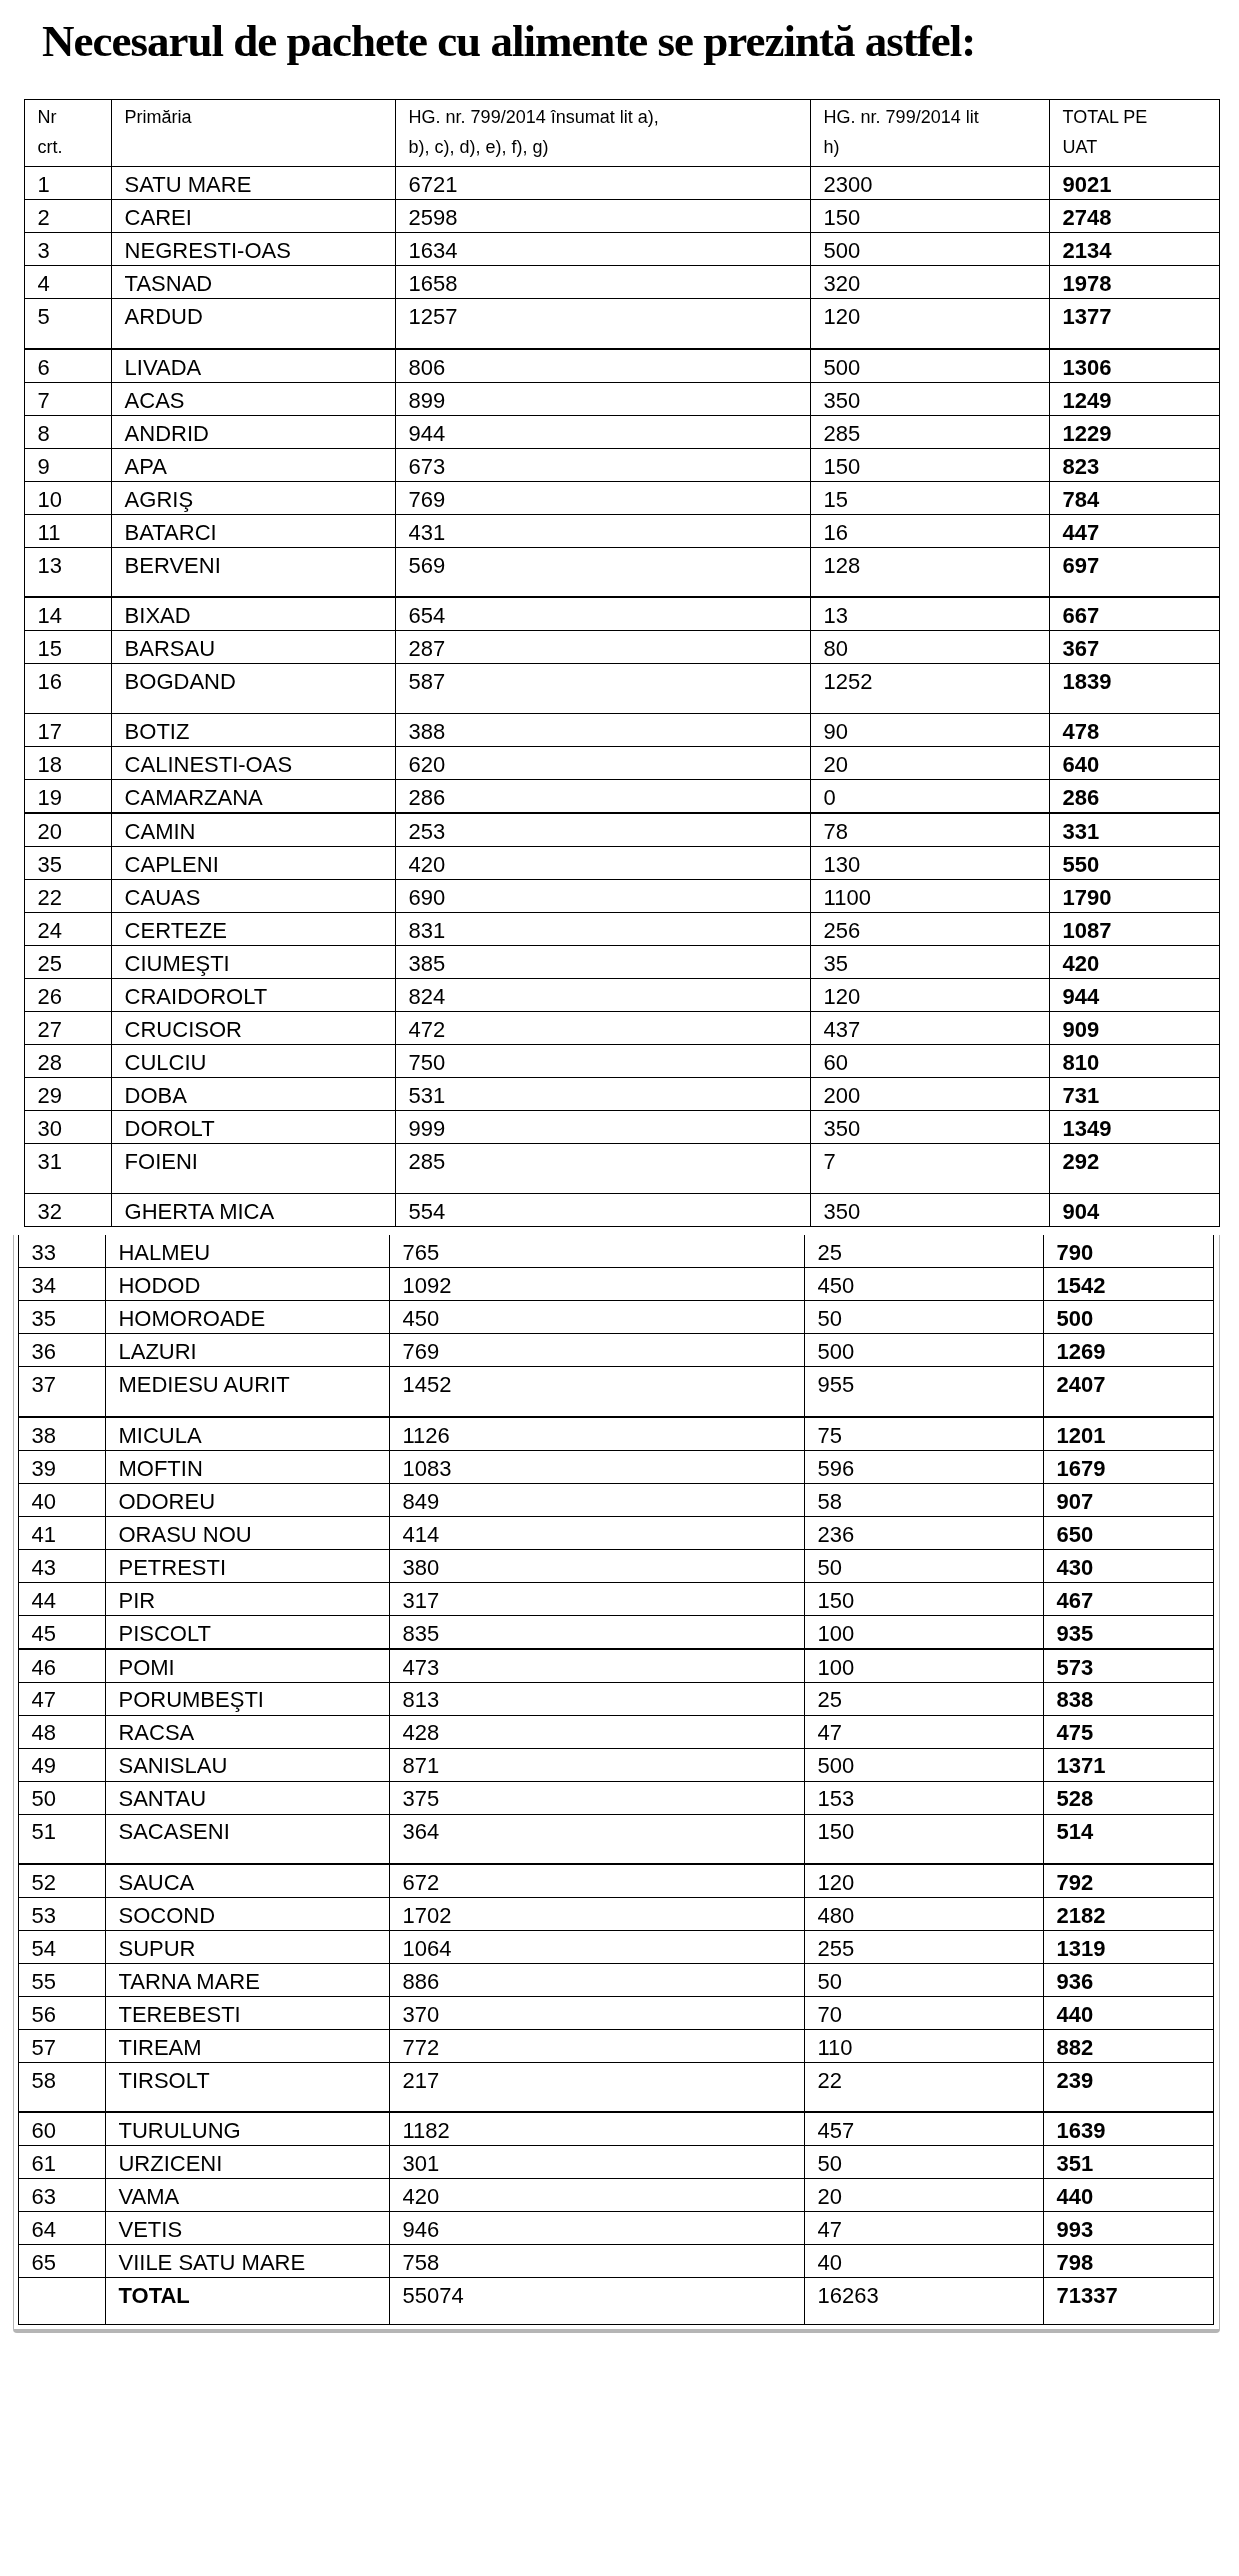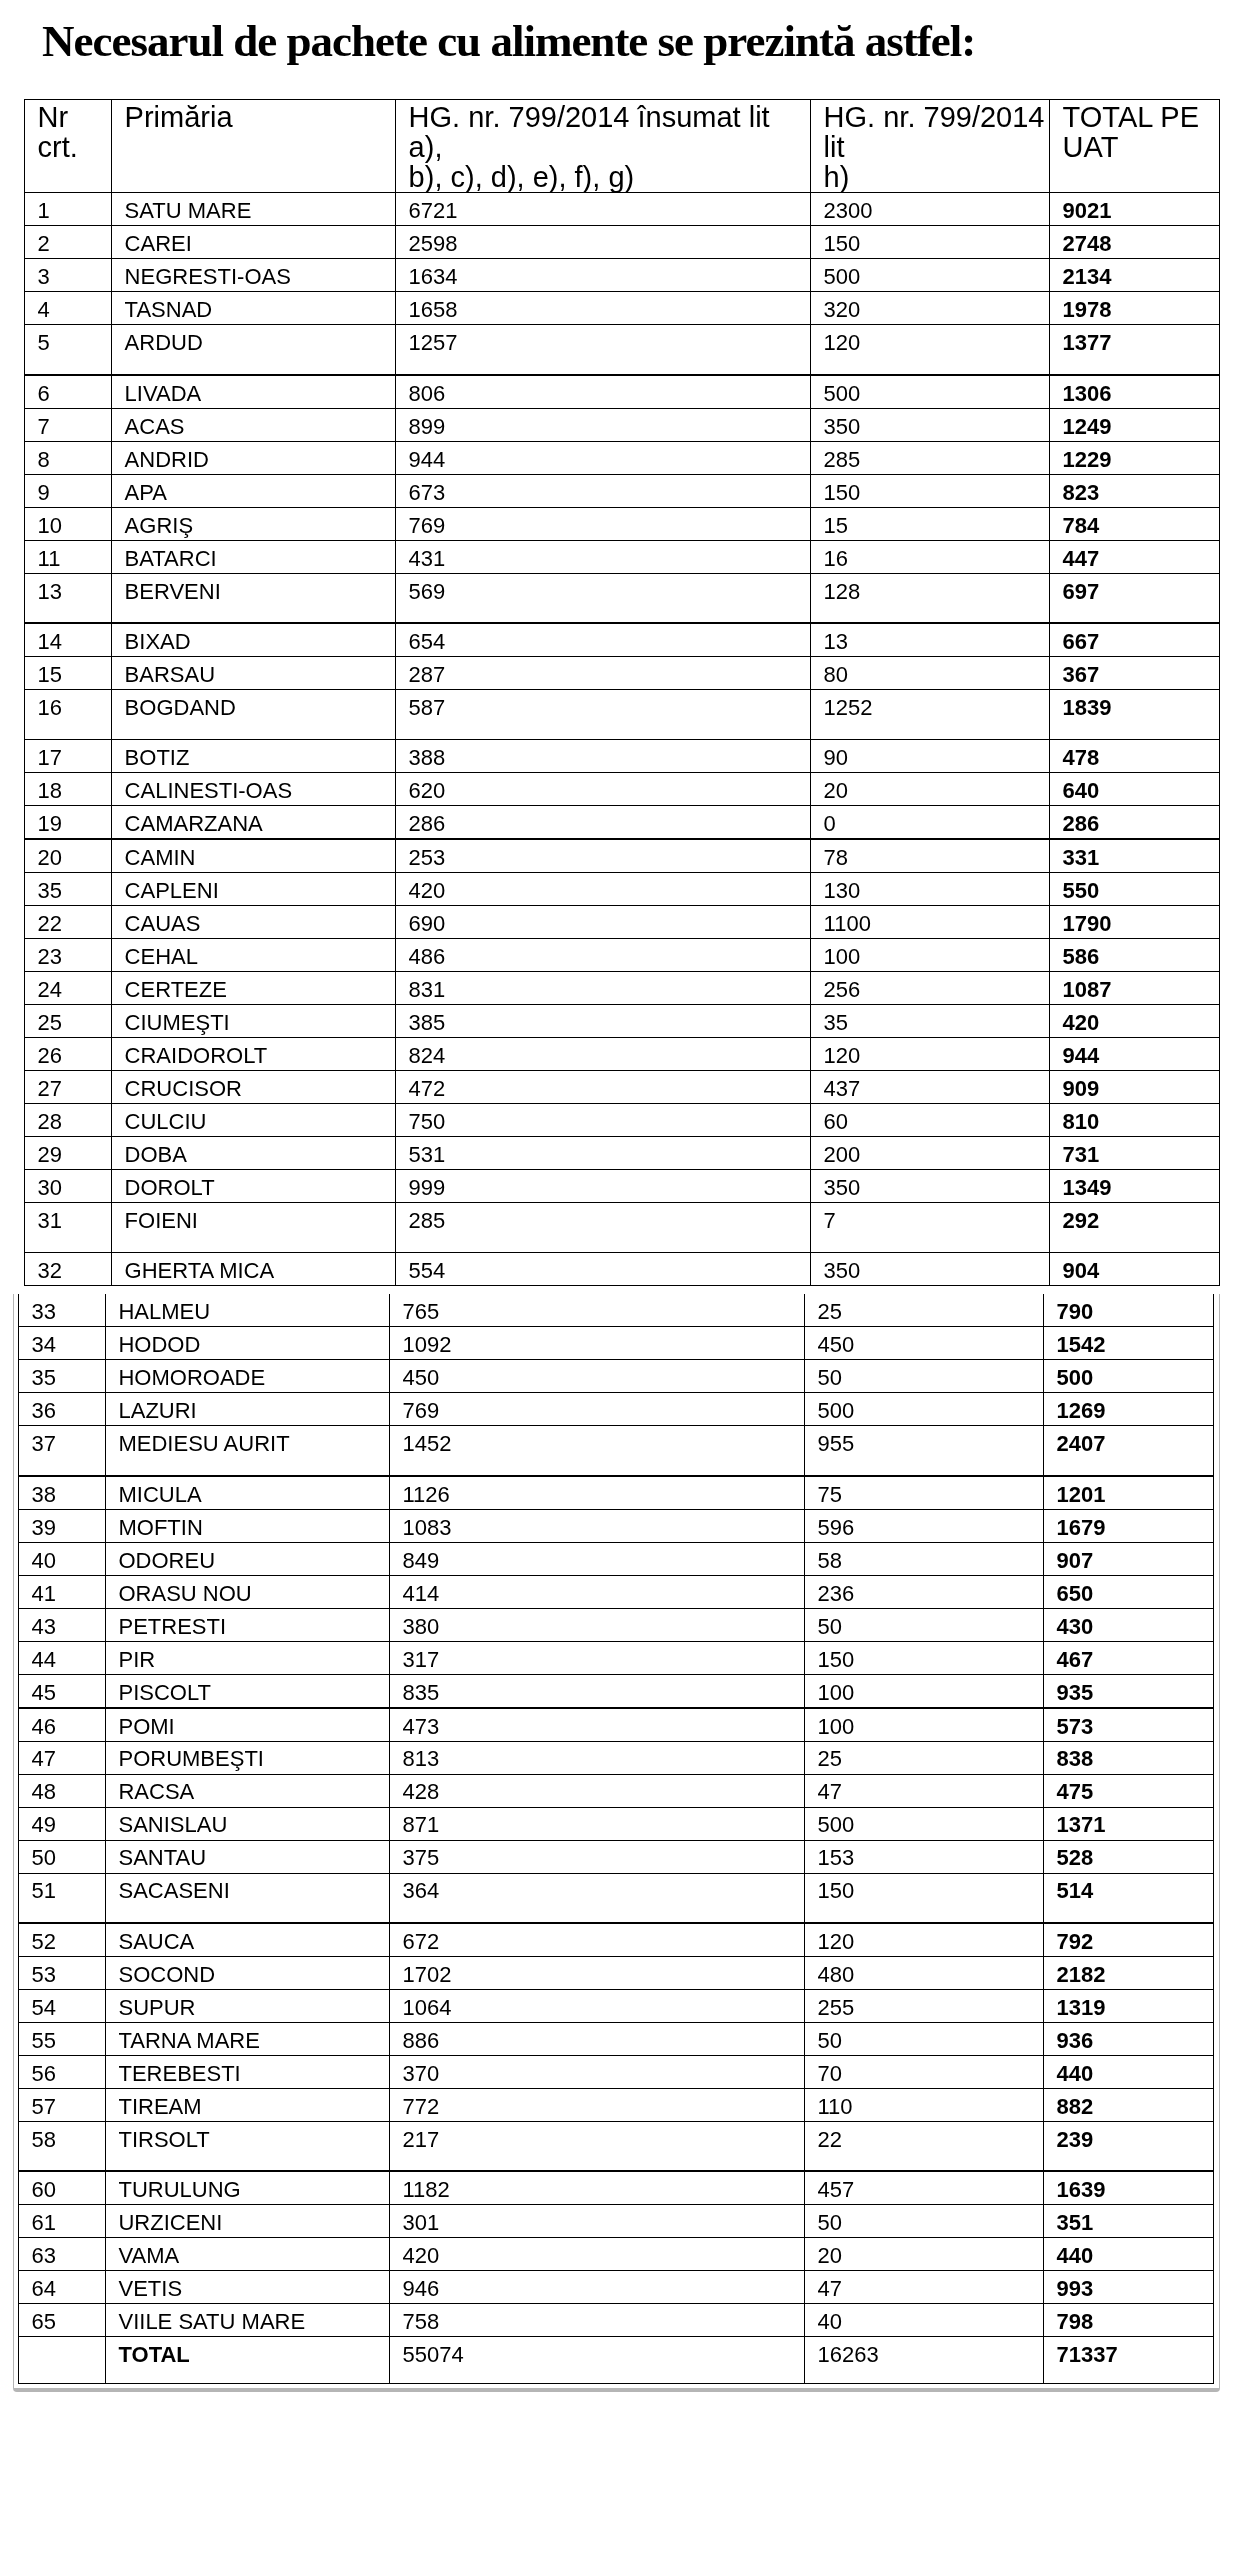--- a/index.html
+++ b/index.html
@@ -41,21 +41,21 @@
     vertical-align: top;
     text-align: left;
     padding: 2.9px 3.9px 0 12.6px;
     font-size: 22px;
     line-height: 29px;
     font-weight: normal;
     overflow: hidden;
     white-space: pre-line;
   }
   .doc-table thead th {
-    font-size: 29px;
+    font-size: 18px;
     line-height: 30px;
     height: 64px;
     border-bottom: 1.9px solid #000;
     margin-top: 28px;
   }
   .doc-table tbody tr       { height: 33px; }
   .doc-table tbody tr.tall  { height: 50px; }
   .doc-table tbody tr.thick td { border-bottom: 2.9px solid #000; }
   .doc-table td.bold        { font-weight: bold; }
   .doc-table tr.total-row   { height: 47px; }
@@ -247,27 +247,20 @@
         <td class="bold">550</td>
       </tr>
       <tr>
         <td>22</td>
         <td>CAUAS</td>
         <td>690</td>
         <td>1100</td>
         <td class="bold">1790</td>
       </tr>
       <tr>
-        <td>23</td>
-        <td>CEHAL</td>
-        <td>486</td>
-        <td>100</td>
-        <td class="bold">586</td>
-      </tr>
-      <tr>
         <td>24</td>
         <td>CERTEZE</td>
         <td>831</td>
         <td>256</td>
         <td class="bold">1087</td>
       </tr>
       <tr>
         <td>25</td>
         <td>CIUMEŞTI</td>
         <td>385</td>

